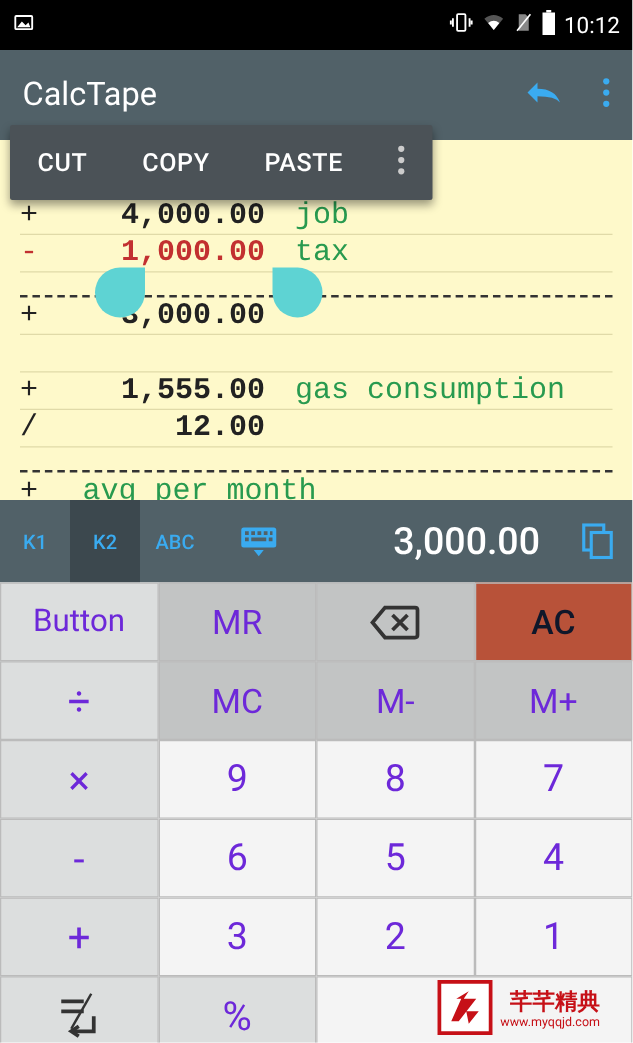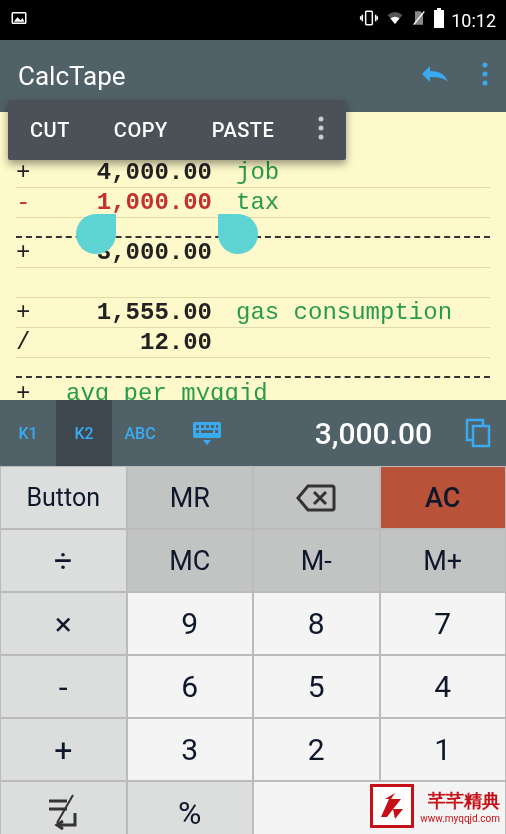--- a/index.html
+++ b/index.html
@@ -42,32 +42,32 @@
     .input-bar { height: 66px; background: #516168; display: flex; align-items: center; color: #fff; }
     .input-tab { width: 56px; height: 100%; display: flex; align-items: center; justify-content: center; font-size: 16px; font-weight: 500; color: #3aabf0; }
     .input-tab.active { background: #3c484e; }
     .input-tab.abc { font-size: 16px; }
     .input-kb { width: 78px; display:flex; align-items:center; justify-content:center; }
     .input-value { flex: 1; text-align: right; font-size: 30px; font-weight: 500; padding-right: 18px; }
     .input-copy { width: 56px; display:flex; align-items:center; justify-content:center; }
     
     
     .keypad { display: grid; grid-template-columns: repeat(4, 1fr); grid-auto-rows: 63px; }
-    .key { display: flex; align-items: center; justify-content: center; font-size: 28px; border: 1px solid #bbb; background: #dcdede; color: #0f172a; font-weight: 400;}
+    .key { display: flex; align-items: center; justify-content: center; font-size: 28px; border: 1px solid #bbb; background: #dcdede; color: #6d28d9; font-weight: 400;}
     .key.func { background: #dcdede; font-size: 25px; }
     .key.mem { background: #c2c4c4; font-size: 27px; }
     .key.num { background: #f4f4f4; font-size: 30px; }
     .key.ac { background: #b85239; color: #0f172a; font-size: 27px; font-weight: 500; }
     .key.op { font-size: 32px; }
     .key.wide { position: relative; }
     .bottom-row { display: grid; grid-template-columns: 1fr 1fr 2fr; }
     .bottom-row .key { height: 63px; }
     
     
-    .watermark { position: absolute; right: 6px; bottom: 6px; display: flex; align-items: center; gap: 6px; z-index: 50; }
+    .watermark { position: absolute; right: 26px; bottom: 6px; display: flex; align-items: center; gap: 6px; z-index: 50; }
     .watermark-icon { width: 44px; height: 44px; background: #fff; border: 3px solid #c61017; display: flex; align-items: center; justify-content: center; }
     .watermark-text { display: flex; flex-direction: column; align-items: flex-end; }
     .watermark-text .t1 { color: #c61017; font-size: 18px; font-weight: 700; }
     .watermark-text .t2 { color: #c61017; font-size: 10px; }
   </style>
 </head>
 <body>
 
 <div class="status-bar">
   <div class="status-left">
@@ -141,21 +141,21 @@
     <span class="tape-val">1,555.00</span>
     <span class="tape-label">gas consumption</span>
   </div>
   <div class="tape-line">
     <span class="tape-sign">/</span>
     <span class="tape-val">12.00</span>
   </div>
   <div class="tape-line dashed"></div>
   <div class="tape-line" style="border-bottom:none;">
     <span class="tape-sign">+</span>
-    <span class="tape-label"><span class="red-underline">avg</span><span> per myqqjd</span></span>
+    <span class="tape-label"><span class="red-underline">avg</span><span> per month</span></span>
   </div>
 
   <div class="cursor-handle left" style="left:76px; top:102px;"></div>
   <div class="cursor-handle right" style="left:218px; top:102px;"></div>
 </div>
 
 <div class="context-menu">
   <div class="context-item">CUT</div>
   <div class="context-item">COPY</div>
   <div class="context-item">PASTE</div>

